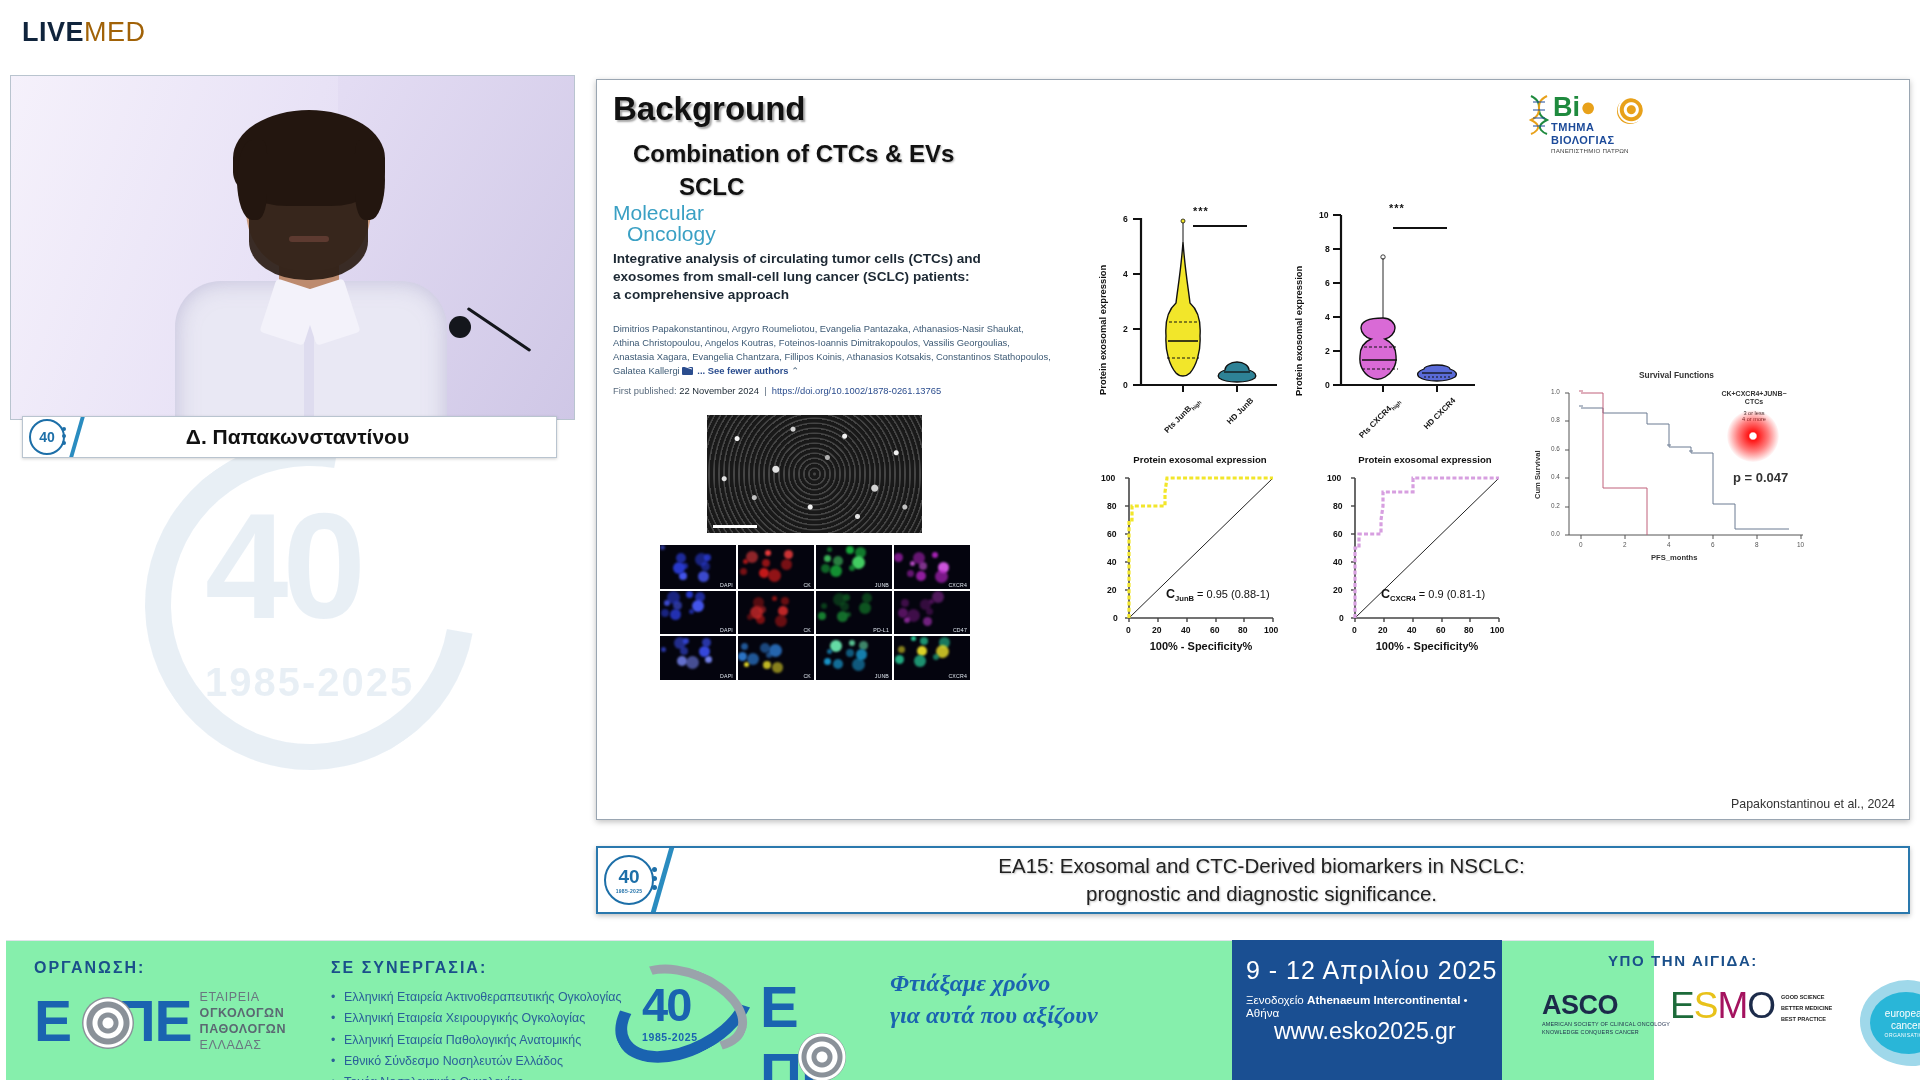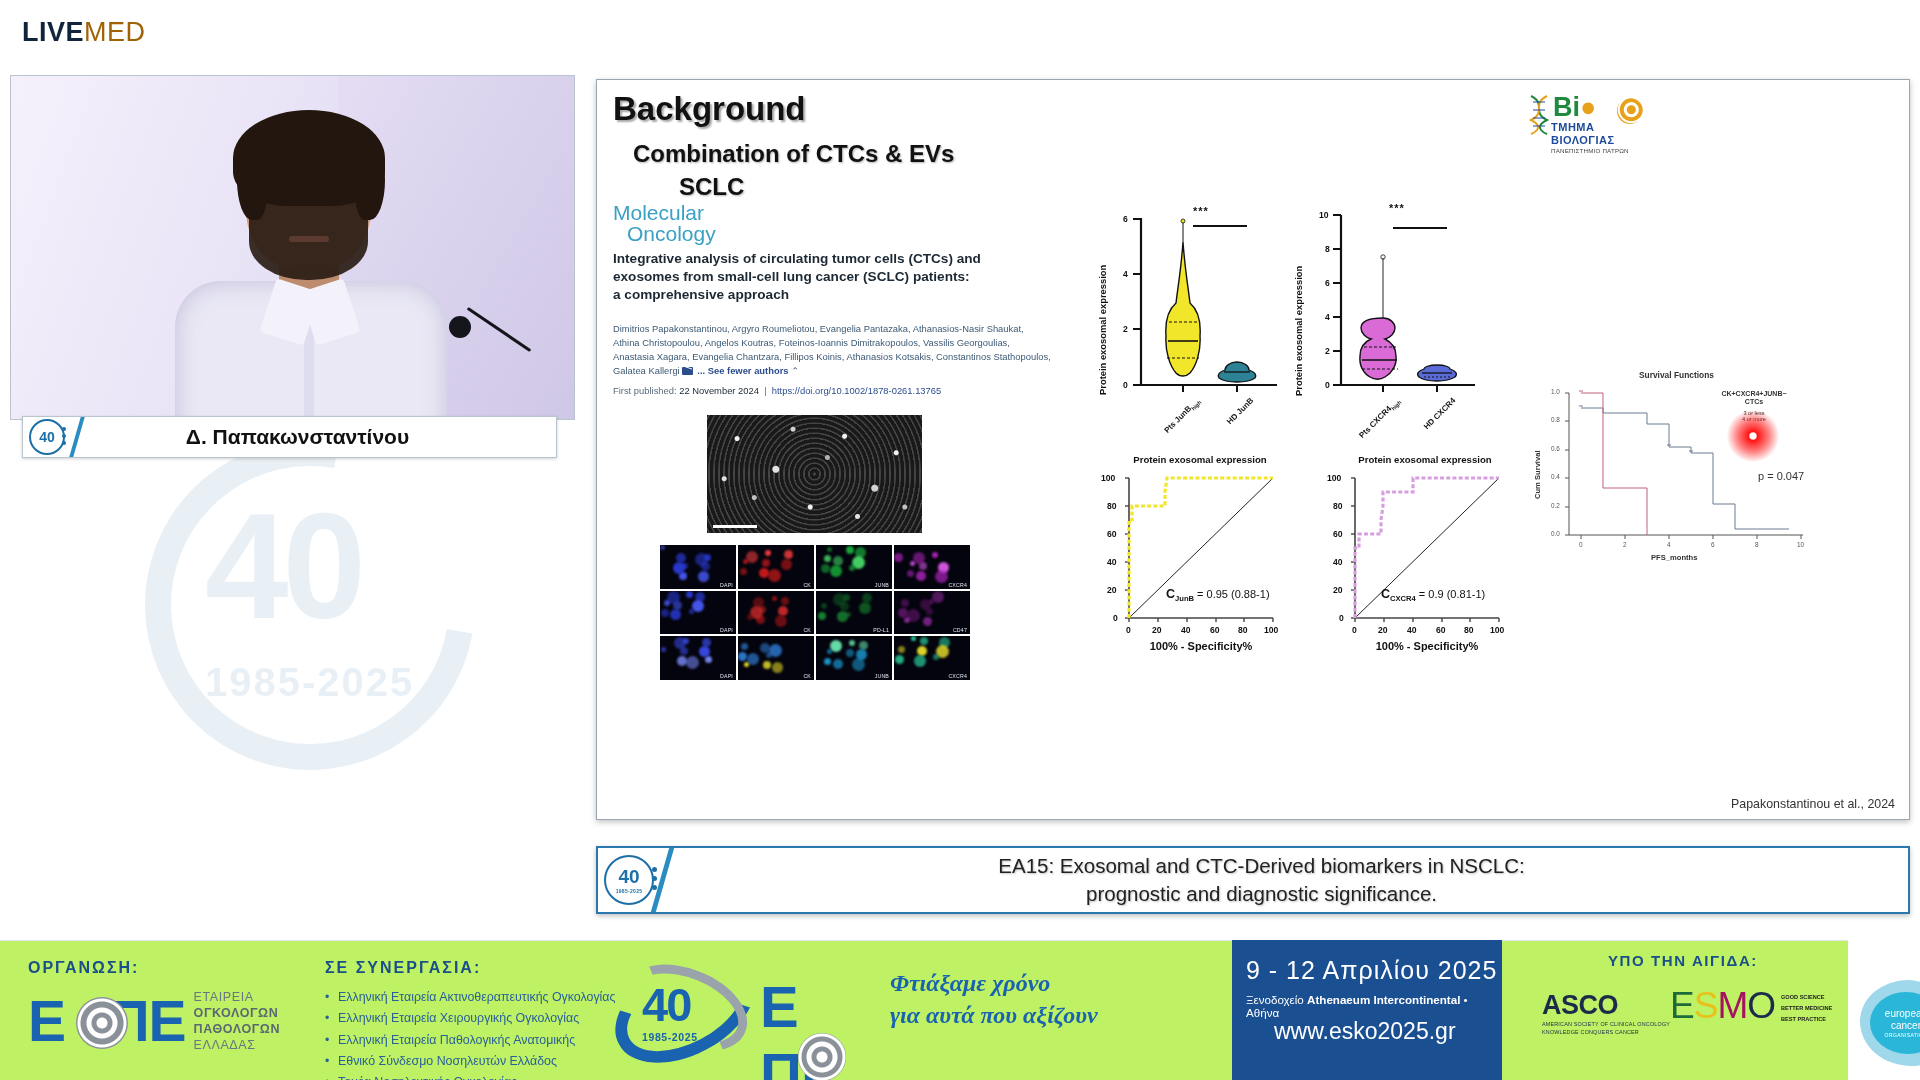--- a/index.html
+++ b/index.html
@@ -141,21 +141,21 @@
 
   .roc-title { position:absolute; font-size:9.6px; font-weight:700; color:#111; text-align:center; }
   .roc-xtitle{ position:absolute; font-size:11px; font-weight:700; color:#111; text-align:center;}
   .roc-c { position:absolute; font-size:11px; color:#111; }
   .roc-c b { font-size:12.5px; }
   .roc-c sub { font-size:7.6px; font-weight:700;}
 
   .surv-title{ position:absolute; font-size:8.4px; font-weight:700; color:#333;}
   .surv-leg { position:absolute; font-size:7px; font-weight:700; color:#333; text-align:center; line-height:1.2;}
   .surv-legitem{ font-size:5.6px; font-weight:400; color:#333;}
-  .surv-p { position:absolute; font-size:11px; font-weight:400; color:#333;margin-left:25px;}
+  .surv-p { position:absolute; font-size:13px; font-weight:700; color:#333;}
   .surv-ax { position:absolute; font-size:6.4px; color:#555; }
   .surv-yt { position:absolute; font-size:7.6px; font-weight:700; color:#333;
      writing-mode:vertical-rl; transform:rotate(180deg);}
   .surv-xt { position:absolute; font-size:7.6px; font-weight:700; color:#333;}
   .redglow { position:absolute; width:52px; height:52px; border-radius:50%;
      background: radial-gradient(circle, #ffffff 0 3px, #ff1414 12%, rgba(255,20,20,.55) 42%, rgba(255,20,20,0) 72%);}
 
   .cite { position:absolute; right:14px; bottom:8px; font-size:12.4px; color:#333; }
 
   
@@ -187,21 +187,21 @@
   .sb-txt { flex:1; text-align:center; font-size:20.5px; color:#222; line-height:1.38;
      padding-right:50px; text-shadow:1px 1px 2px rgba(0,0,0,.25);}
   .badge40b { width:50px; height:50px; border:2.5px solid #1d6fa8; border-radius:50%;
      display:flex; align-items:center; justify-content:center; flex-direction:column;
      font-size:19px; font-weight:700; color:#1d6fa8; position:relative;}
   .badge40b small{font-size:5px; letter-spacing:.3px;}
   .badge40b::after{content:"";position:absolute;right:-5px;top:10px;width:5px;height:5px;border-radius:50%;
      background:#1d6fa8;box-shadow:0 9px 0 #1d6fa8, 0 18px 0 #1d6fa8;}
 
   
-  .footer { position:absolute; left:0; top:940px; width:1848px; height:140px; background:#bef264;
+  .footer { position:absolute; left:6px; top:940px; width:1648px; height:140px; background:#86efac;
      border-top:1px solid #dfe4e9;}
   .f-head { font-size:16px; font-weight:700; color:#1a4f8a; letter-spacing:2px; }
   .eope-logo { display:flex; align-items:center; }
   .eope-mark { font-size:57px; font-weight:700; color:#1a63b0; letter-spacing:-1px;
      font-family:"Liberation Sans",sans-serif; line-height:1; position:relative;}
   .spiral { position:absolute; left:48px; top:4px; width:52px; height:52px; border-radius:50%;
      background:
        radial-gradient(circle at 50% 50%, #fff 0 5px, #8a9199 6px 10px, #fff 11px 15px, #8a9199 16px 21px, #fff 22px 24px, #8a9199 25px 26px);}
   .eope-words { font-size:12.5px; color:#6a7680; line-height:1.28; letter-spacing:.6px; margin-left:8px;}
   .eope-words .bold { font-weight:700; color:#5b6872;}

